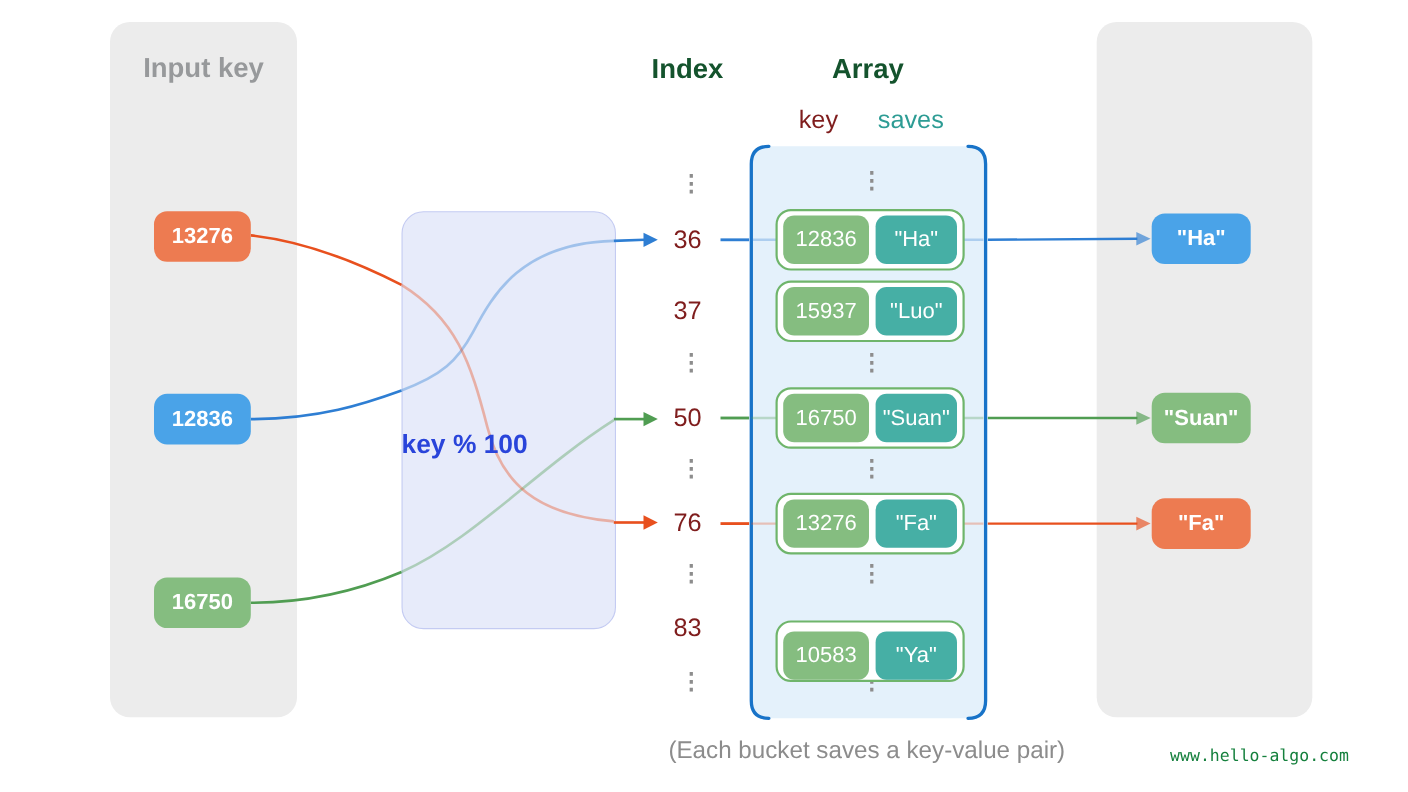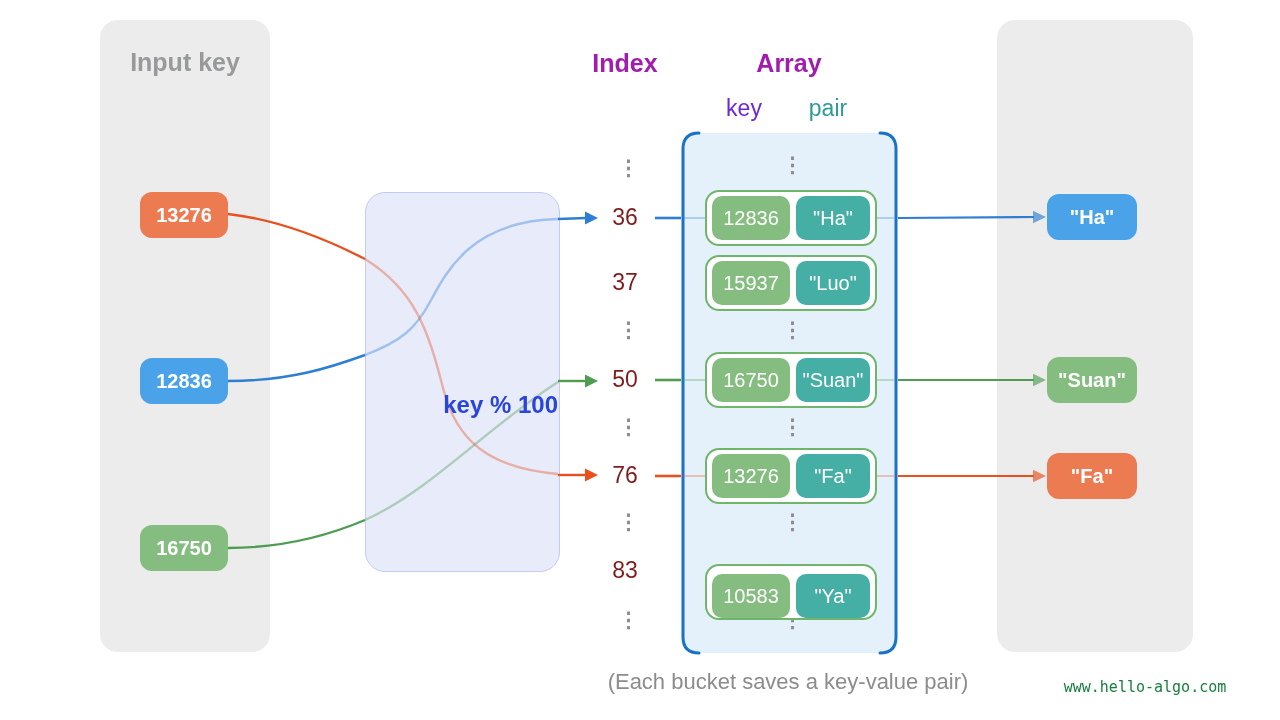--- a/index.html
+++ b/index.html
@@ -19,24 +19,24 @@
     font-size:20px;font-weight:bold;display:flex;align-items:center;justify-content:center;
     z-index:3;
   }
   
   #hash-box{
     left:365px;top:192px;width:193px;height:378px;border-radius:20px;
     background:#e7ebfa;border:1.5px solid #c4cbf2;z-index:1;
   }
   .hash-title{left:365px;top:344px;width:193px;text-align:center;
     font-size:24px;color:#3351e3;z-index:3;}
-  .hash-formula{left:365px;top:391px;width:193px;text-align:right;
+  .hash-formula{left:365px;top:391px;width:193px;text-align:left;
     font-size:24px;font-weight:bold;color:#2944da;z-index:3;}
   
-  .col-header{font-size:25px;font-weight:bold;color:#a21caf;text-align:center;z-index:3;}
+  .col-header{font-size:25px;font-weight:bold;color:#14532d;text-align:center;z-index:3;}
   .kv-label{font-size:23px;text-align:center;z-index:3;}
   
   #array-panel{left:683px;top:133px;width:213px;height:520px;
     background:#e4f1fb;border-radius:16px;z-index:1;}
   
   .bucket{
     left:705px;width:172px;height:56px;border-radius:14px;background:#ffffff;
     border:2px solid #6fb56b;box-sizing:border-box;display:flex;align-items:center;
     justify-content:space-between;padding:0 5px;gap:6px;z-index:3;
   }
@@ -120,22 +120,22 @@
     <polygon points="1046,476 1033,469.8 1033,482.2" fill="#e8501e" fill-opacity="0.65"></polygon>
   </svg>
 
   <div class="abs" id="hash-box"></div>
   <div class="abs hash-formula">key % 100</div>
 
   <div class="abs panel-title" style="left:100px;top:48px;width:170px;">Input key</div>
 
   <div class="abs col-header" style="left:570px;top:49px;width:110px;">Index</div>
   <div class="abs col-header" style="left:734px;top:49px;width:110px;">Array</div>
-  <div class="abs kv-label" style="left:704px;top:95px;width:80px;color:#6d28d9;">key</div>
-  <div class="abs kv-label" style="left:788px;top:95px;width:80px;color:#2d9c94;">pair</div>
+  <div class="abs kv-label" style="left:704px;top:95px;width:80px;color:#7f1d1d;">key</div>
+  <div class="abs kv-label" style="left:788px;top:95px;width:80px;color:#2d9c94;">saves</div>
 
   <div class="abs pill" style="left: 140px; top: 192px; background-color: rgb(237, 123, 81);">13276</div>
   <div class="abs pill" style="left: 140px; top: 358px; background-color: rgb(74, 163, 232);">12836</div>
   <div class="abs pill" style="left: 140px; top: 525px; background-color: rgb(133, 189, 128);">16750</div>
 
   <div class="abs pill" style="left: 1047px; top: 194px; width: 90px; background-color: rgb(74, 163, 232);">"Ha"</div>
   <div class="abs pill" style="left: 1047px; top: 357px; width: 90px; background-color: rgb(133, 189, 128);">"Suan"</div>
   <div class="abs pill" style="left: 1047px; top: 453px; width: 90px; background-color: rgb(237, 123, 81);">"Fa"</div>
 
   <div class="abs vdots" style="left:618px;top:156px;">⋮</div>

